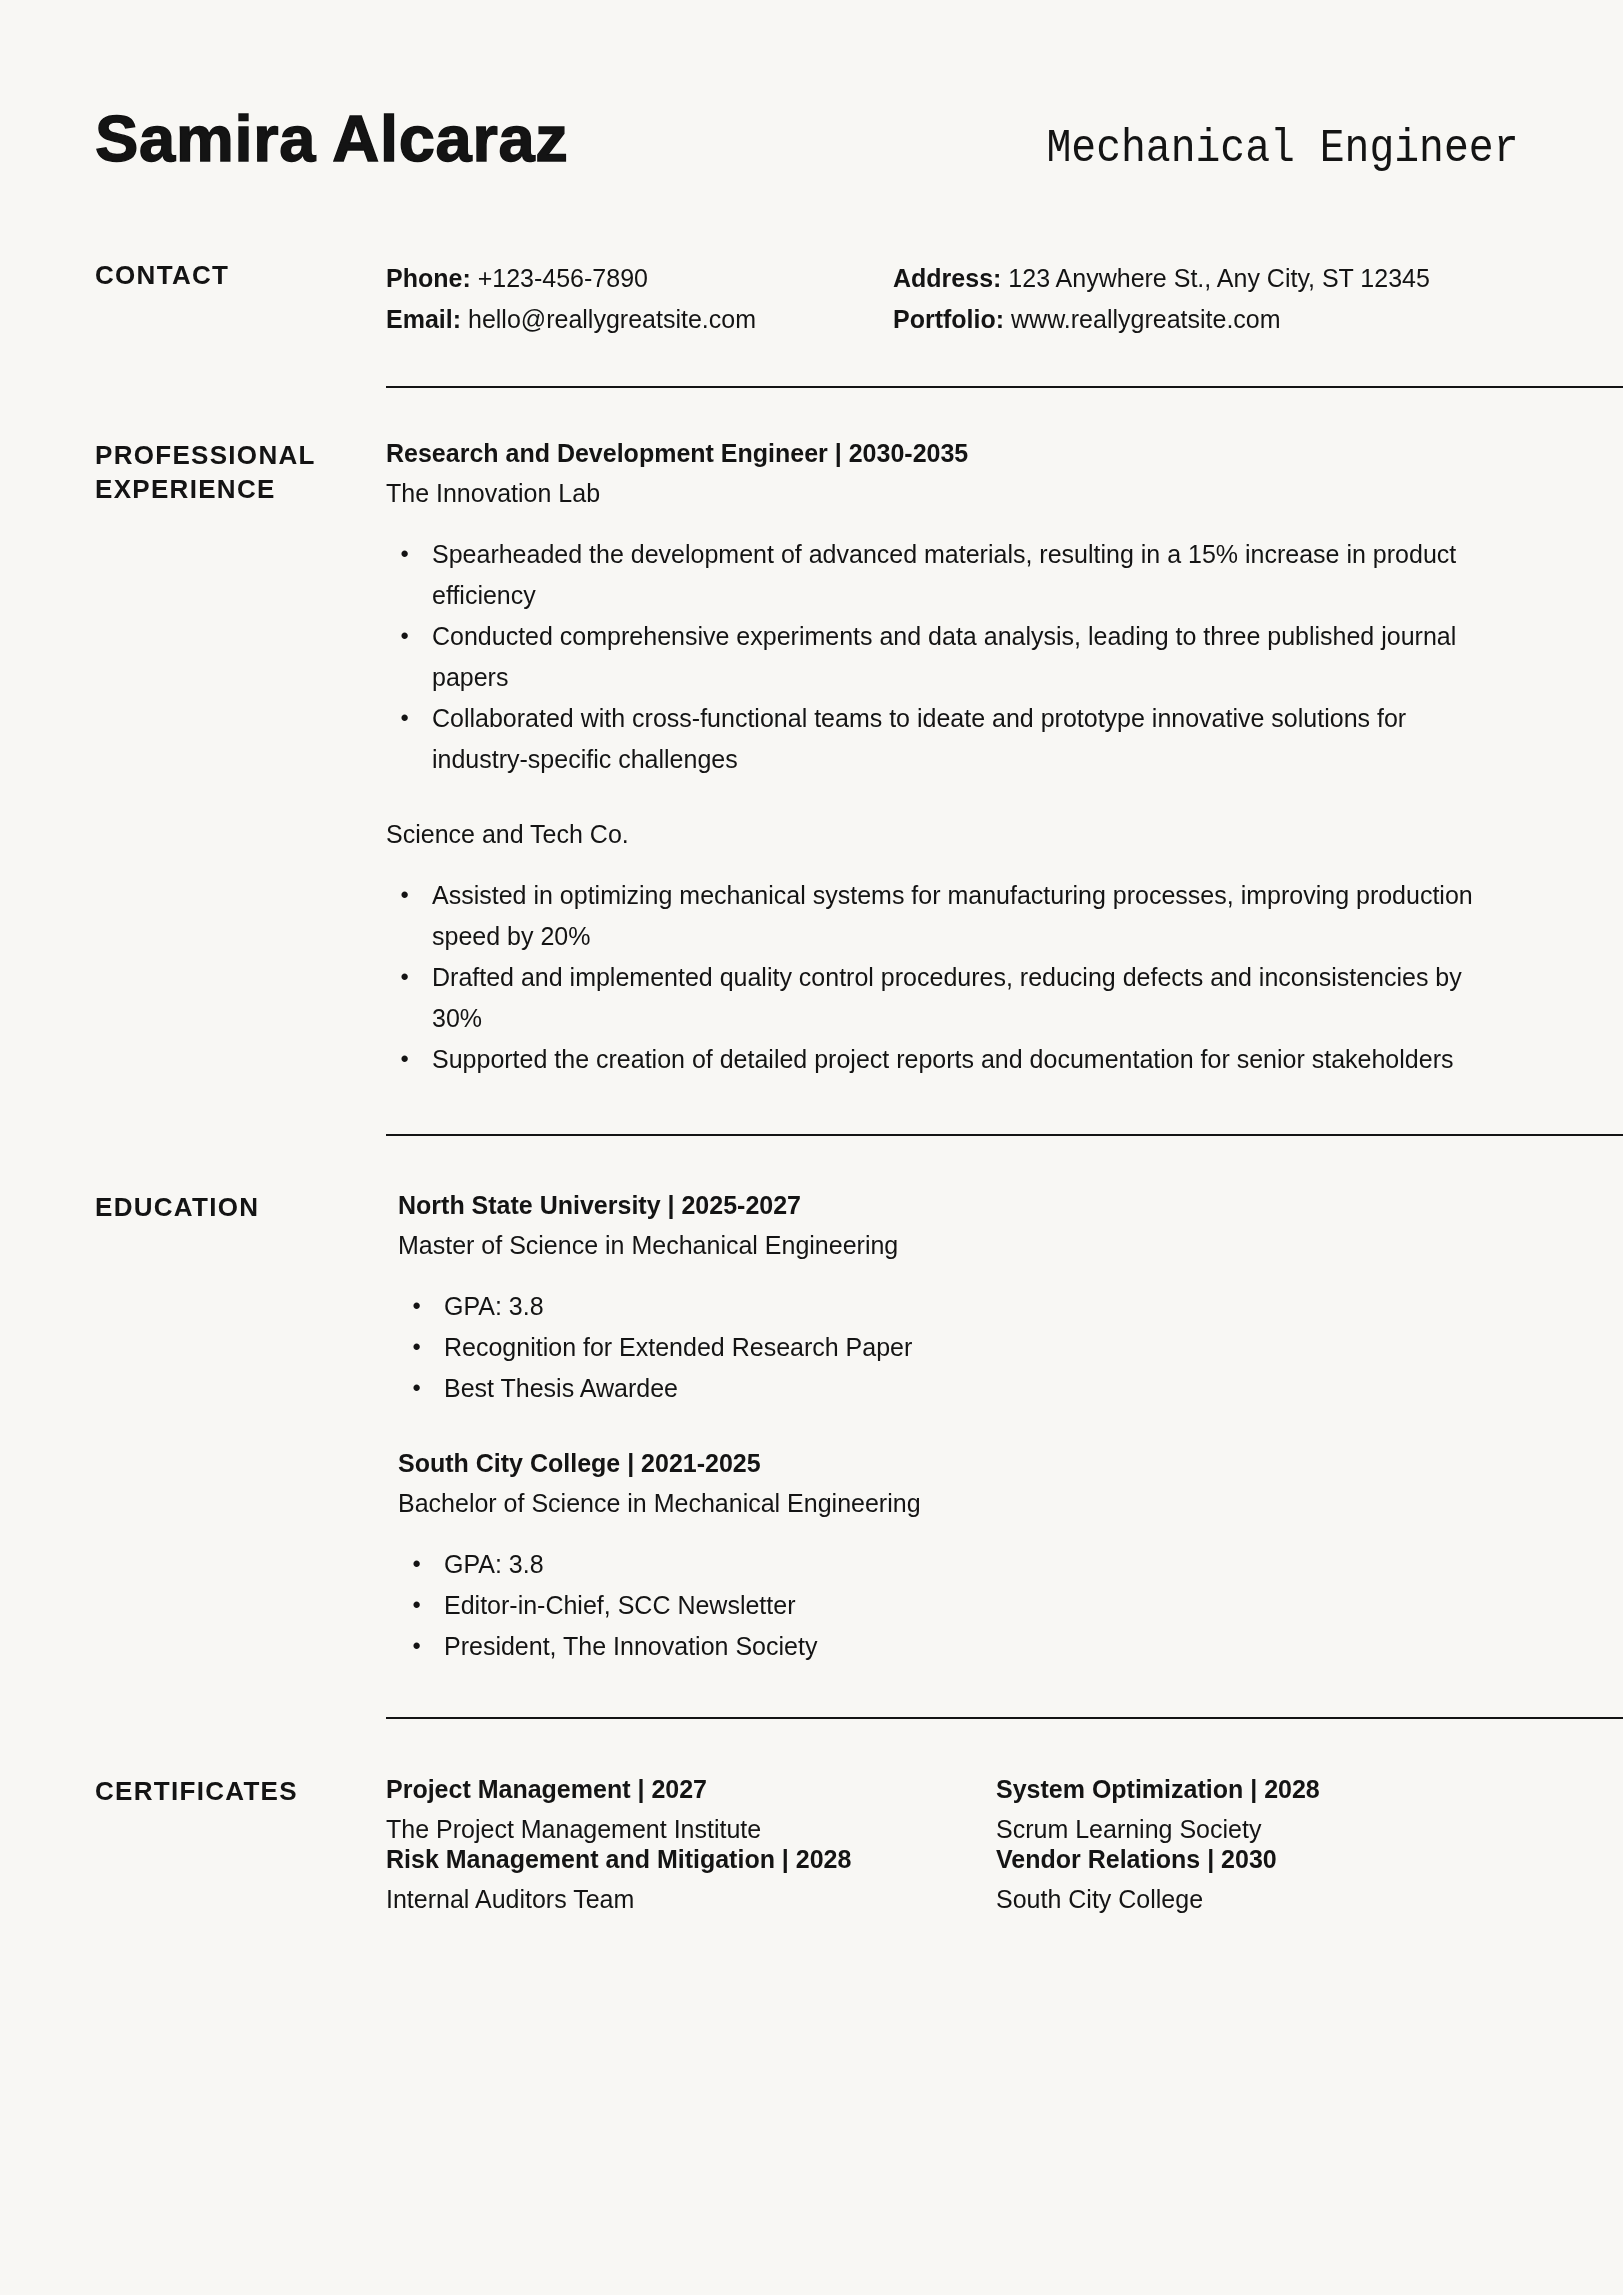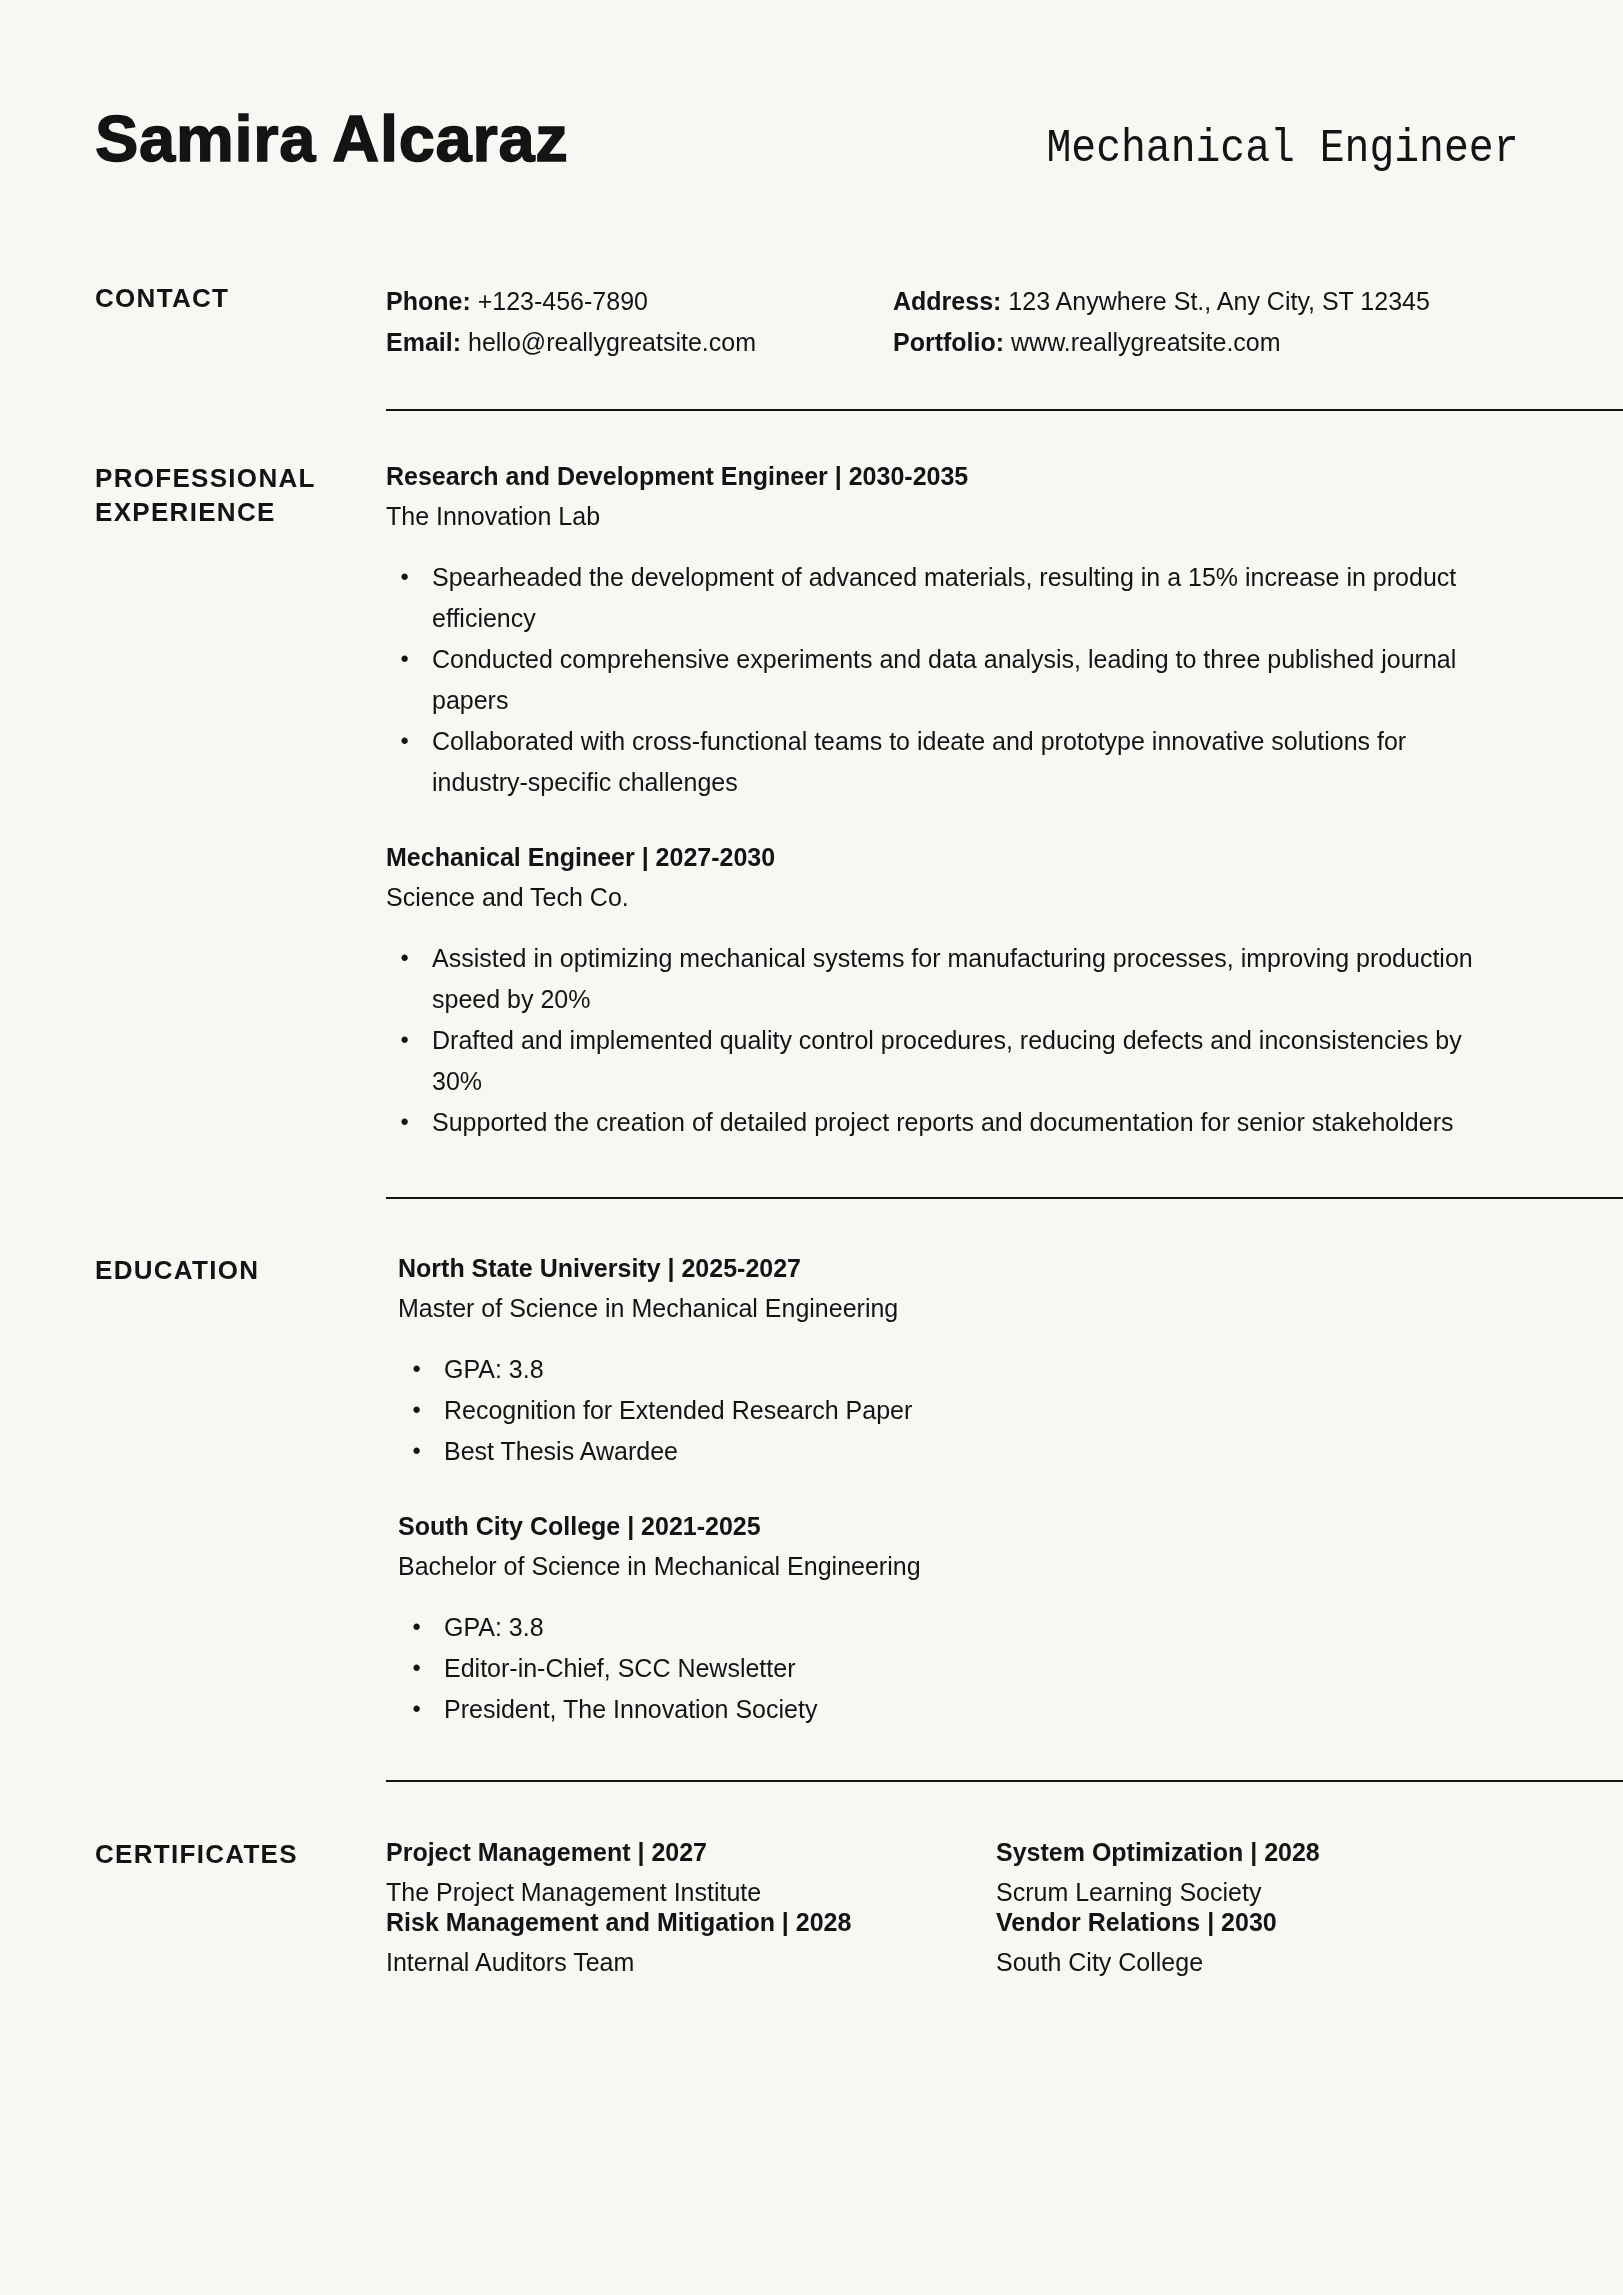--- a/index.html
+++ b/index.html
@@ -11,21 +11,21 @@
     box-sizing:border-box;
     padding-top:103px;
     overflow:hidden;
     margin:0 auto;
     position:relative;
   }
   
   .header{
     display:flex;justify-content:space-between;align-items:baseline;
     padding:0 105px 0 95px;
-    margin-bottom:106px;
+    margin-bottom:83px;
   }
   .name{
     font-size:65px;font-weight:800;letter-spacing:0.7px;line-height:1.1;
     -webkit-text-stroke:1.4px #111;
     white-space:nowrap;
   }
   .title{
     font-family:"Liberation Mono", monospace;
     font-size:46px;font-weight:400;line-height:1.1;
     transform:scaleX(.9);transform-origin:right bottom;
@@ -117,21 +117,20 @@
       <div class="job">
         <div class="job-h">Research and Development Engineer | 2030-2035</div>
         <div class="job-sub">The Innovation Lab</div>
         <ul class="dots">
           <li>Spearheaded the development of advanced materials, resulting in a 15% increase in product efficiency</li>
           <li>Conducted comprehensive experiments and data analysis, leading to three published journal papers</li>
           <li>Collaborated with cross-functional teams to ideate and prototype innovative solutions for industry-specific challenges</li>
         </ul>
       </div>
       <div class="job">
-        <div class="job-h">Mechanical Engineer | 2027-2030</div>
         <div class="job-sub">Science and Tech Co.</div>
         <ul class="dots">
           <li>Assisted in optimizing mechanical systems for manufacturing processes, improving production speed by 20%</li>
           <li>Drafted and implemented quality control procedures, reducing defects and inconsistencies by 30%</li>
           <li>Supported the creation of detailed project reports and documentation for senior stakeholders</li>
         </ul>
       </div>
     </div>
   </div>
 

